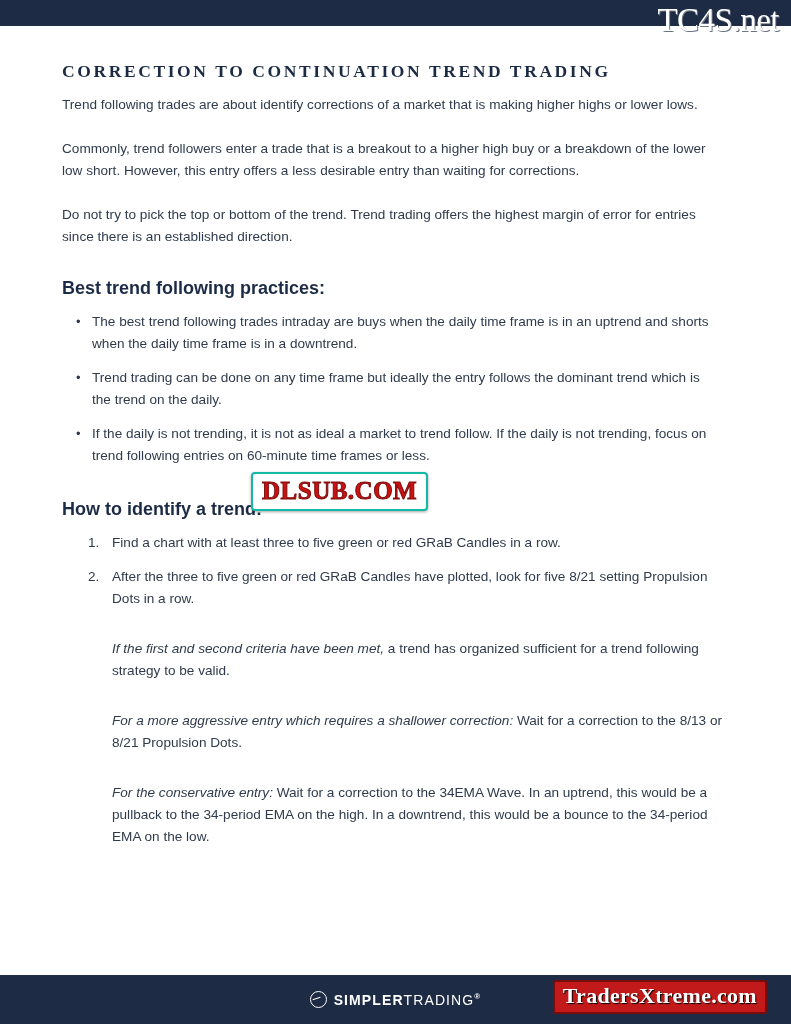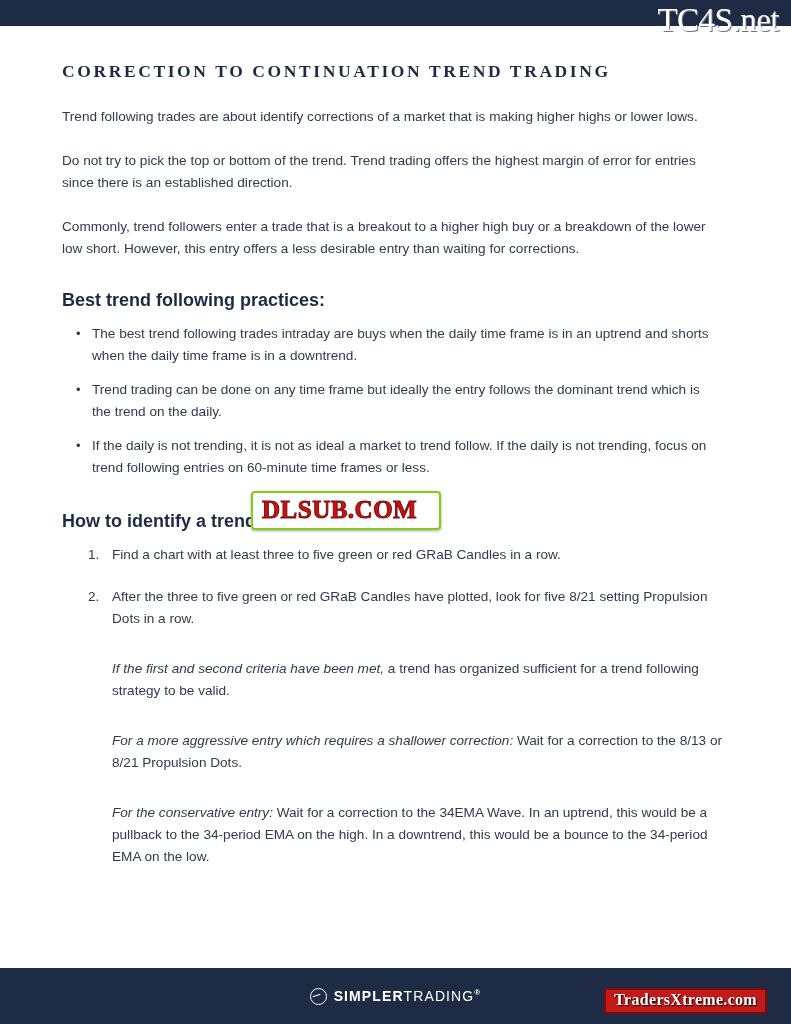--- a/index.html
+++ b/index.html
@@ -27,21 +27,21 @@
     width: 791px;
     height: 26px;
     background: #1e2b45;
   }
   
   .bottom-bar {
     position: absolute;
     bottom: 0;
     left: 0;
     width: 791px;
-    height: 56px;
+    height: 49px;
     background: #1e2b45;
     display: flex;
     align-items: center;
     justify-content: center;
   }
   .brand {
     display: flex;
     align-items: center;
     gap: 7px;
     color: #ffffff;
@@ -96,21 +96,21 @@
   .body-wrap {
     padding: 0 62px;
     color: #2f3b4c;
     font-size: 13.6px;
     line-height: 22px;
   }
   p.para {
     margin: 22px 0 0 0;
     max-width: 660px;
   }
-  p.para.first { margin-top: 24px; }
+  p.para.first { margin-top: 12px; }
   h2.sub {
     margin: 29px 0 0 0;
     font-size: 18px;
     font-weight: 700;
     color: #1c2b45;
   }
   ul.bullets {
     margin: 12px 8px 0 0;
     padding: 0;
     list-style: none;
@@ -132,21 +132,21 @@
   }
   ol.numbered {
     margin: 12px 0 0 0;
     padding: 0;
     list-style: none;
     counter-reset: idlist;
   }
   ol.numbered > li {
     position: relative;
     padding-left: 50px;
-    margin-top: 20px;
+    margin-top: 12px;
     max-width: 665px;
   }
   ol.numbered > li:first-child { margin-top: 2px; }
   ol.numbered > li::before {
     counter-increment: idlist;
     content: counter(idlist) ".";
     position: absolute;
     left: 26px;
     top: 0;
     color: #2f3b4c;
@@ -166,24 +166,24 @@
     font-family: "Liberation Serif", serif;
     font-weight: 400;
     font-size: 33px;
     color: #ffffff;
     letter-spacing: -0.5px;
     text-shadow: 1px 1px 0 #6b7280;
   }
   .wm-dlsub {
     position: absolute;
     left: 251px;
-    top: 491px;
-    padding: 3px 22px 4px 9px;
+    top: 472px;
+    padding: 3px 9px 4px 9px;
     background: #ffffff;
-    border: 2px solid #84cc16;
+    border: 2px solid #14b8a6;
     border-radius: 4px;
     box-shadow: 0 1px 3px rgba(0,0,0,0.35);
   }
   .wm-dlsub span {
     font-family: "Liberation Serif", serif;
     font-weight: 700;
     font-size: 25px;
     letter-spacing: 0.5px;
     color: #cc1111;
     -webkit-text-stroke: 1px #7c0c0c;
@@ -194,21 +194,21 @@
     right: 24px;
     bottom: 10px;
     background: #c21a1a;
     border: 2px solid #7c0c0c;
     border-radius: 3px;
     padding: 1px 8px 3px 8px;
   }
   .wm-txt span {
     font-family: "Liberation Serif", serif;
     font-weight: 700;
-    font-size: 16px;
+    font-size: 22px;
     color: #ffffff;
     letter-spacing: 0.3px;
     text-shadow: 1px 1px 1px #000000;
   }
 </style>
 </head>
 <body>
 
 <div class="page">
 
@@ -216,22 +216,22 @@
 
   <div class="wm-tc4s">TC4S.net</div>
 
   <div class="content">
 
     <h1 class="doc-title">CORRECTION TO CONTINUATION TREND TRADING</h1>
 
     <div class="body-wrap">
 
       <p class="para first">Trend following trades are about identify corrections of a market that is making higher highs or lower lows.</p>
+      <p class="para">Commonly, trend followers enter a trade that is a breakout to a higher high buy or a breakdown of the lower low short. However, this entry offers a less desirable entry than waiting for corrections.</p>
       <p class="para">Do not try to pick the top or bottom of the trend. Trend trading offers the highest margin of error for entries since there is an established direction.</p>
-      <p class="para">Commonly, trend followers enter a trade that is a breakout to a higher high buy or a breakdown of the lower low short. However, this entry offers a less desirable entry than waiting for corrections.</p>
 
       <h2 class="sub">Best trend following practices:</h2>
 
       <ul class="bullets">
         <li>The best trend following trades intraday are buys when the daily time frame is in an uptrend and shorts when the daily time frame is in a downtrend.</li>
         <li>Trend trading can be done on any time frame but ideally the entry follows the dominant trend which is the trend on the daily.</li>
         <li>If the daily is not trending, it is not as ideal a market to trend follow. If the daily is not trending, focus on trend following entries on 60-minute time frames or less.</li>
       </ul>
 
       <h2 class="sub" style="margin-top:31px;">How to identify a trend:</h2>

